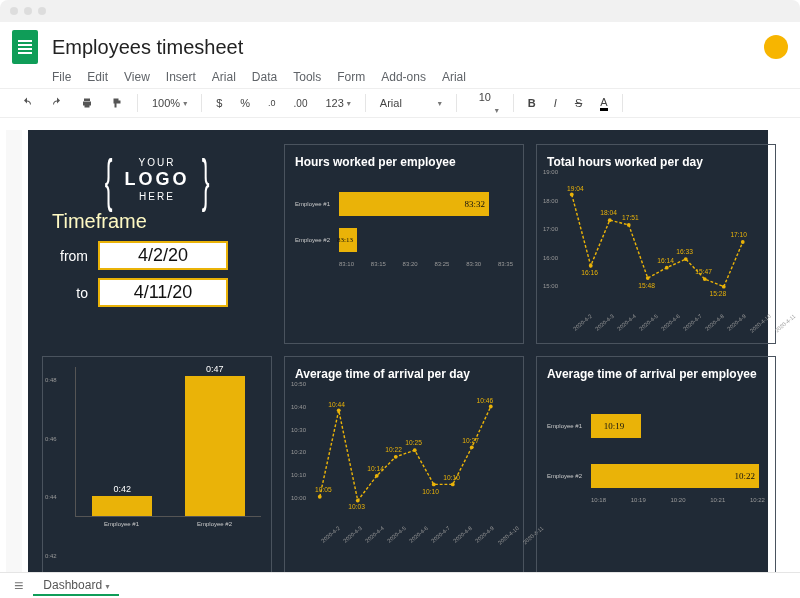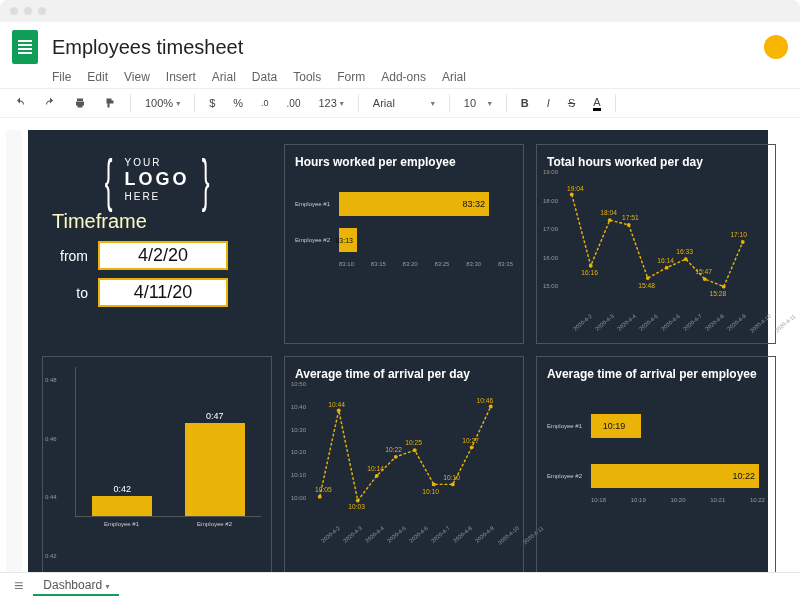--- a/index.html
+++ b/index.html
@@ -7,44 +7,44 @@
   .window { width: 800px; height: 598px; display: flex; flex-direction: column; }
   .browser-bar { height: 22px; background: #f1f1f1; display: flex; align-items: center; padding: 0 10px; border-top-left-radius: 8px; border-top-right-radius: 8px; gap: 6px; }
   .dot { width: 8px; height: 8px; border-radius: 50%; background: #ddd; }
   .header { height: 44px; display: flex; align-items: center; padding: 6px 12px 0 12px; border-bottom: 0; }
   .sheets-logo { width: 26px; height: 34px; background: #0f9d58; border-radius: 2px; margin-right: 14px; display:flex; align-items:center; justify-content:center; }
   .sheets-logo::after { content:""; width:14px; height:14px; background: repeating-linear-gradient(#fff,#fff 2px, #0f9d58 2px, #0f9d58 4px), repeating-linear-gradient(90deg,#fff,#fff 2px,#0f9d58 2px,#0f9d58 4px); }
   .doc-title { font-size: 20px; color: #222; font-weight: 500; }
   .avatar { width: 24px; height: 24px; border-radius: 50%; background: #f7b500; margin-left: auto; }
   .menubar { height: 22px; display: flex; align-items: center; padding: 0 12px 0 52px; gap: 16px; font-size: 12px; color: #5f6368; }
   .menubar span { cursor: pointer; }
-  .toolbar { height: 30px; border-top:1px solid #eee; border-bottom: 1px solid #eee; display: flex; align-items: center; padding: 0 10px; gap: 10px; font-size: 11px; color: #444; }
+  .toolbar { height: 30px; border-top:1px solid #eee; border-bottom: 1px solid #eee; display: flex; align-items: center; padding: 0 17px; gap: 10px; font-size: 11px; color: #444; }
   .toolbar .sep { width:1px; height:18px; background:#e5e5e5; }
   .tb-item { display:flex; align-items:center; gap:3px; padding:2px 4px; cursor:pointer; }
   .tb-item svg { width:12px; height:12px; }
   .chev { font-size:8px; color:#777; }
   .canvas { flex:1; background: #fff; padding:12px 12px 0 28px; overflow:hidden; position:relative;}
   .row-band { position:absolute; left:6px; top:12px; bottom:0; width:16px; background:#f8f8f8;}
   .dashboard { width:740px; height:460px; background:#202a36; display:grid; grid-template-columns: 230px 240px 240px; grid-template-rows: 200px 230px; gap:12px; padding:14px; }
   .panel { border:1px solid #4a535e; padding:10px; color:#fff; position:relative; }
   .panel-title { font-size:12px; font-weight:600; margin-bottom:8px; color:#fff; }
   
   .logo-cell { border:none; padding:6px 10px; }
   .logo-badge { width:160px; height:60px; color:#fff; display:flex; align-items:center; justify-content:center; gap:6px; margin:0 auto;}
   .brace { font-size:58px; font-weight:300; line-height:0.6; transform: scaleX(0.4); }
-  .logo-text { font-size:10px; letter-spacing:2px; line-height:1.2;}
+  .logo-text { text-align:center; font-size:10px; letter-spacing:2px; line-height:1.2;}
   .logo-text b { font-size:18px; letter-spacing:3px; font-weight:900;}
   .timeframe-label { font-size:20px; margin-top:0; color:#fef9c3; font-weight:400; }
   .tf-row { display:flex; align-items:center; gap:10px; margin-top:8px; }
   .tf-row label { font-size:14px; color:#fff; width:36px; text-align:right;}
   .tf-input { background:#fff; color:#111; border:2px solid #eab308; font-size:18px; padding:2px 8px; width:130px; text-align:center; font-family:inherit;}
   
   .hbar-row { display:flex; align-items:center; height:30px; margin:6px 0;}
   .hbar-label { font-size:6px; color:#ccc; width:44px;}
-  .hbar { height:24px; background:#eab308; display:flex; align-items:center; justify-content:flex-end; padding-right:4px; font-size:9px; color:#111;}
+  .hbar { height:24px; background:#eab308; display:flex; align-items:center; justify-content:flex-end; padding-right:4px; font-size:9px; color:#111;font-family:Liberation Serif, serif;}
   .axis-x { display:flex; justify-content:space-between; font-size:6px; color:#999; margin-left:44px; margin-top:6px;}
   .vbar-area { display:flex; align-items:flex-end; justify-content:space-around; height:150px; border-left:1px solid #555; border-bottom:1px solid #555; margin-left:22px; position:relative;}
   .vbar { width:60px; background:#eab308; position:relative;}
   .vbar span { position:absolute; top:-12px; left:0; right:0; text-align:center; font-size:9px; color:#fff;}
   .vbar-label { font-size:6px; color:#ccc; text-align:center; margin-top:4px;}
   .yticks { position:absolute; left:2px; top:20px; bottom:26px; width:18px; display:flex; flex-direction:column; justify-content:space-between; font-size:6px; color:#999;}
   
   .line-svg { width:100%; height:130px; }
   .line-xaxis { display:flex; justify-content:space-between; font-size:5.5px; color:#999; margin-left:20px; margin-top:2px;}
   .line-xaxis span { transform: rotate(-40deg); transform-origin: right top; white-space:nowrap;}
@@ -124,21 +124,21 @@
     <div class="tb-item">
         <span>123</span>
         <span class="chev">▾</span>
       </div>
     <div class="sep"></div>
     <div class="tb-item" style="width:70px;">
         <span>Arial</span>
         <span class="chev" style="margin-left:auto">▾</span>
       </div>
     <div class="sep"></div>
-    <div class="tb-item" style="width:36px;">
+    <div class="tb-item" style="width:36px;flex-direction:column;">
         <span>10</span>
         <span class="chev" style="margin-left:auto">▾</span>
       </div>
     <div class="sep"></div>
     <div class="tb-item">
         <b>B</b>
       </div>
     <div class="tb-item">
         <i>I</i>
       </div>
@@ -257,21 +257,21 @@
           <span>0:44</span>
             <span>0:42</span>
         </div>
         <div class="vbar-area">
           <div style="text-align:center">
             <div class="vbar" style="height:20px;">
                 <span>0:42</span>
               </div>
           </div>
           <div style="text-align:center">
-            <div class="vbar" style="height:93px;margin-top:32px;">
+            <div class="vbar" style="height:140px;margin-top:32px;">
                 <span>0:47</span>
               </div>
           </div>
         </div>
         <div style="display:flex; justify-content:space-around; margin-left:22px;">
           <div class="vbar-label">Employee #1</div>
           <div class="vbar-label">Employee #2</div>
         </div>
       </div>
 

